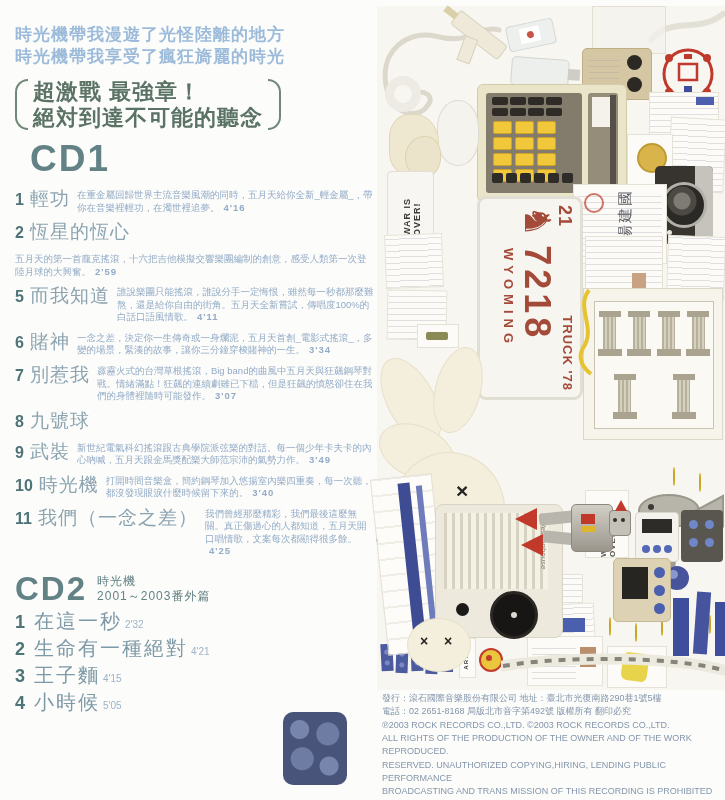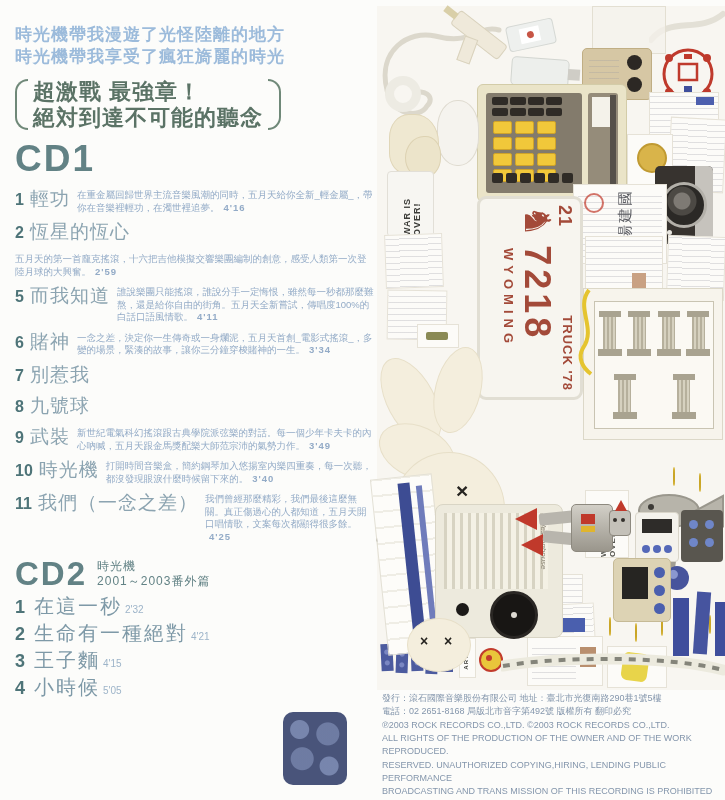--- a/index.html
+++ b/index.html
@@ -7,21 +7,21 @@
        font-family:"Liberation Sans","DejaVu Sans",sans-serif;}
 
   
   .left{position:absolute;left:15px;top:24px;width:360px;}
   .hline{font-size:17px;font-weight:bold;color:#9cbbdb;line-height:1.3;letter-spacing:1px;}
   .banner{display:flex;margin:11px 0 4px 0;width:-moz-fit-content;width:fit-content;}
   .bracket{width:11px;border:2.5px solid #6f8878;}
   .bracket.l{border-right:none;border-radius:16px 0 0 16px;margin-right:5px;}
   .bracket.r{border-left:none;border-radius:0 16px 16px 0;margin-left:5px;}
   .bline{font-size:22px;font-weight:bold;color:#5b7366;line-height:1.16;letter-spacing:1px;}
-  .cd1-label{font-size:37px;font-weight:bold;color:#628285;letter-spacing:2px;margin:8px 0 6px;}
+  .cd1-label{font-size:37px;font-weight:bold;color:#628285;letter-spacing:2px;margin:8px 15px 6px;}
   .track{display:flex;align-items:flex-start;margin-bottom:5px;}
   .t-head{white-space:nowrap;margin-right:7px;}
   .t-num{font-size:16px;font-weight:bold;color:#4e7478;margin-right:6px;}
   .t-title{font-size:19px;color:#8ca4b1;letter-spacing:1px;}
   .t-desc{flex:1;font-size:9.5px;color:#93abc7;line-height:1.32;padding-top:3px;}
   .t-time{margin-left:4px;letter-spacing:1px;font-weight:bold;}
   .cd2{margin-top:12px;}
   .cd2-head{display:flex;align-items:flex-start;gap:10px;}
   .cd2-label{font-size:33px;font-weight:bold;color:#628285;letter-spacing:2px;}
   .cd2-sub{font-size:12px;color:#628285;line-height:1.25;padding-top:4px;letter-spacing:1px;}
@@ -105,20 +105,21 @@
   <div class="track">
     <div class="t-head"><span class="t-num">5</span><span class="t-title">而我知道</span></div>
     <div class="t-desc"><span>誰說樂團只能搖滾，誰說分手一定悔恨，雖然每一秒都那麼難熬，還是給你自由的街角。五月天全新嘗試，傳唱度100%的白話口語風情歌。</span><span class="t-time">4'11</span></div>
   </div>
   <div class="track">
     <div class="t-head"><span class="t-num">6</span><span class="t-title">賭神</span></div>
     <div class="t-desc"><span>一念之差，決定你一生傳奇或一身爛泥，五月天首創_電影式搖滾_，多變的場景，緊湊的故事，讓你三分鐘穿梭賭神的一生。</span><span class="t-time">3'34</span></div>
   </div>
   <div class="track">
     <div class="t-head"><span class="t-num">7</span><span class="t-title">別惹我</span></div>
+    <div class="t-desc"><span>霹靂火式的台灣草根搖滾，Big band的曲風中五月天與狂飆鋼琴對戰。情緒滿點！狂飆的連續劇雖已下檔，但是狂飆的憤怒卻住在我們的身體裡隨時可能發作。</span><span class="t-time">3'07</span></div>
   </div>
   <div class="track">
     <div class="t-head"><span class="t-num">8</span><span class="t-title">九號球</span></div>
   </div>
   <div class="track">
     <div class="t-head"><span class="t-num">9</span><span class="t-title">武裝</span></div>
     <div class="t-desc"><span>新世紀電氣科幻搖滾跟古典學院派弦樂的對話。每一個少年卡夫卡的內心吶喊，五月天跟金馬獎配樂大師范宗沛的氣勢力作。</span><span class="t-time">3'49</span></div>
   </div>
   <div class="track">
     <div class="t-head"><span class="t-num">10</span><span class="t-title">時光機</span></div>

